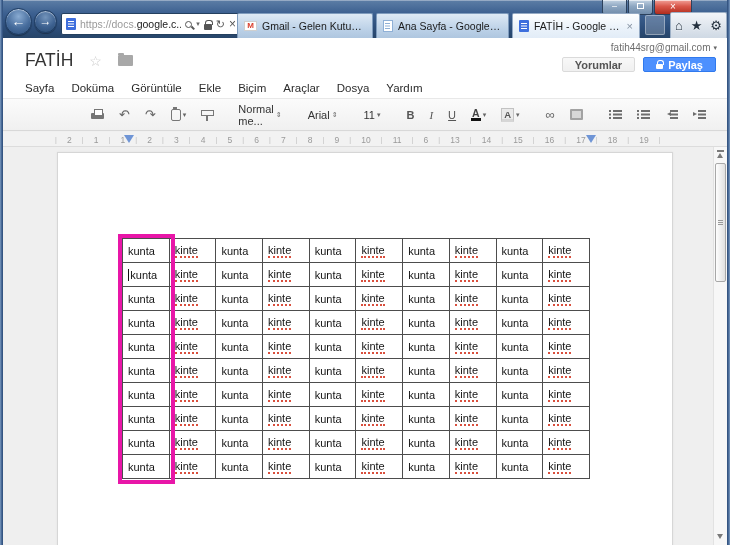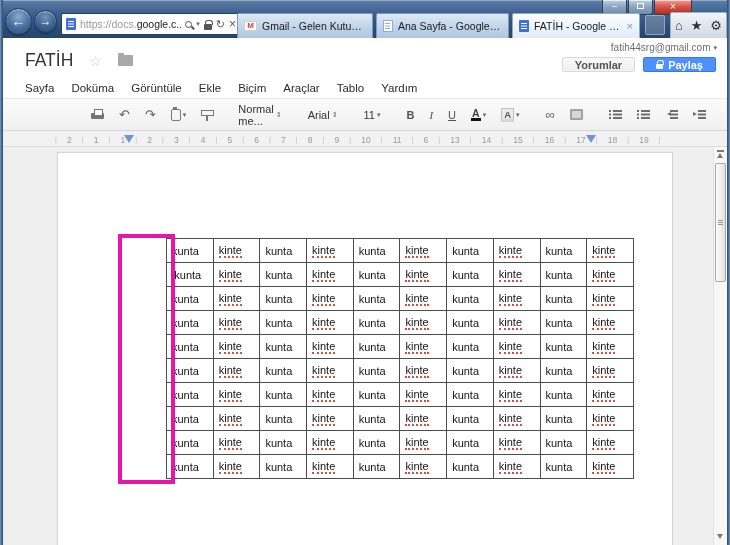--- a/index.html
+++ b/index.html
@@ -118,21 +118,21 @@
   .ruler { position:absolute; left:3px; top:132px; width:724px; height:15px; background:#f2f2f2; border-bottom:1px solid #dcdcdc; z-index:30; }
   .ruler-scale { position:absolute; left:52px; top:0; width:606px; height:15px; display:flex; align-items:center; justify-content:space-between; }
   .rnum { font-size:8.5px; color:#9a9a9a; } .rtick { font-size:7px; color:#bdbdbd; }
   .rmarker { position:absolute; top:3px; width:0; height:0; border-left:5px solid transparent; border-right:5px solid transparent; border-top:8px solid #6f95d6; cursor:pointer; }
   .rmarker-left { left:121px; } .rmarker-right { left:583px; }
 
   
   .canvas { position:absolute; left:3px; top:147px; width:710px; height:398px; background:#efefef; overflow:hidden; }
   .page { position:absolute; left:54px; top:5px; width:616px; height:420px; background:#fff;
     border:1px solid #d6d6d6; border-bottom:none; box-shadow:0 0 2px rgba(0,0,0,.06); }
-  .tablewrap { position:absolute; left:64px; top:85px; width:468px; height:242px;padding-left:44px; }
+  .tablewrap { position:absolute; left:64px; top:85px; width:468px; height:242px; }
   table.gdoc { border-collapse:collapse; width:468px; table-layout:fixed; }
   table.gdoc td { border:1px solid #4d4d4d; height:24px; font-size:11px; color:#141414; padding:0 0 0 5px; vertical-align:middle; white-space:nowrap; overflow:hidden; background:#fff; cursor:text; }
   .missp { display:inline-block; line-height:12px; border-bottom:2px dotted var(--spell-red,#d94f3d); }
   td.caret .cw::before { content:""; display:inline-block; width:1.3px; height:12px; background:#111; vertical-align:-2px; margin-right:1px; }
   .col-highlight { position:absolute; left:-4px; top:-4px; width:57px; height:250px; border:4px solid var(--hl,#e816a8); pointer-events:none; }
 
   
   .scrollbar { position:absolute; right:3px; top:147px; width:14px; height:398px; background:#f7f7f7; border-left:1px solid #e2e2e2; z-index:35; }
   .sb-up,.sb-down { position:absolute; left:0; width:13px; height:12px; cursor:pointer; }
   .sb-up { top:2px; } .sb-down { bottom:2px; }
@@ -207,21 +207,21 @@
         <span>Paylaş</span>
       </div>
     </div>
     <div class="menubar">
         <span class="menu-item">Sayfa</span>
         <span class="menu-item">Doküma</span>
         <span class="menu-item">Görüntüle</span>
         <span class="menu-item">Ekle</span>
         <span class="menu-item">Biçim</span>
         <span class="menu-item">Araçlar</span>
-        <span class="menu-item">Tablo</span>
+        <span class="menu-item">Dosya</span>
         <span class="menu-item">Yardım</span>
       </div>
   </div>
 
   <div class="toolbar">
     <span class="tbtn">
         <span class="ic-print"></span>
       </span>
     <span class="tbtn glyph">↶</span>
     <span class="tbtn glyph">↷</span>

